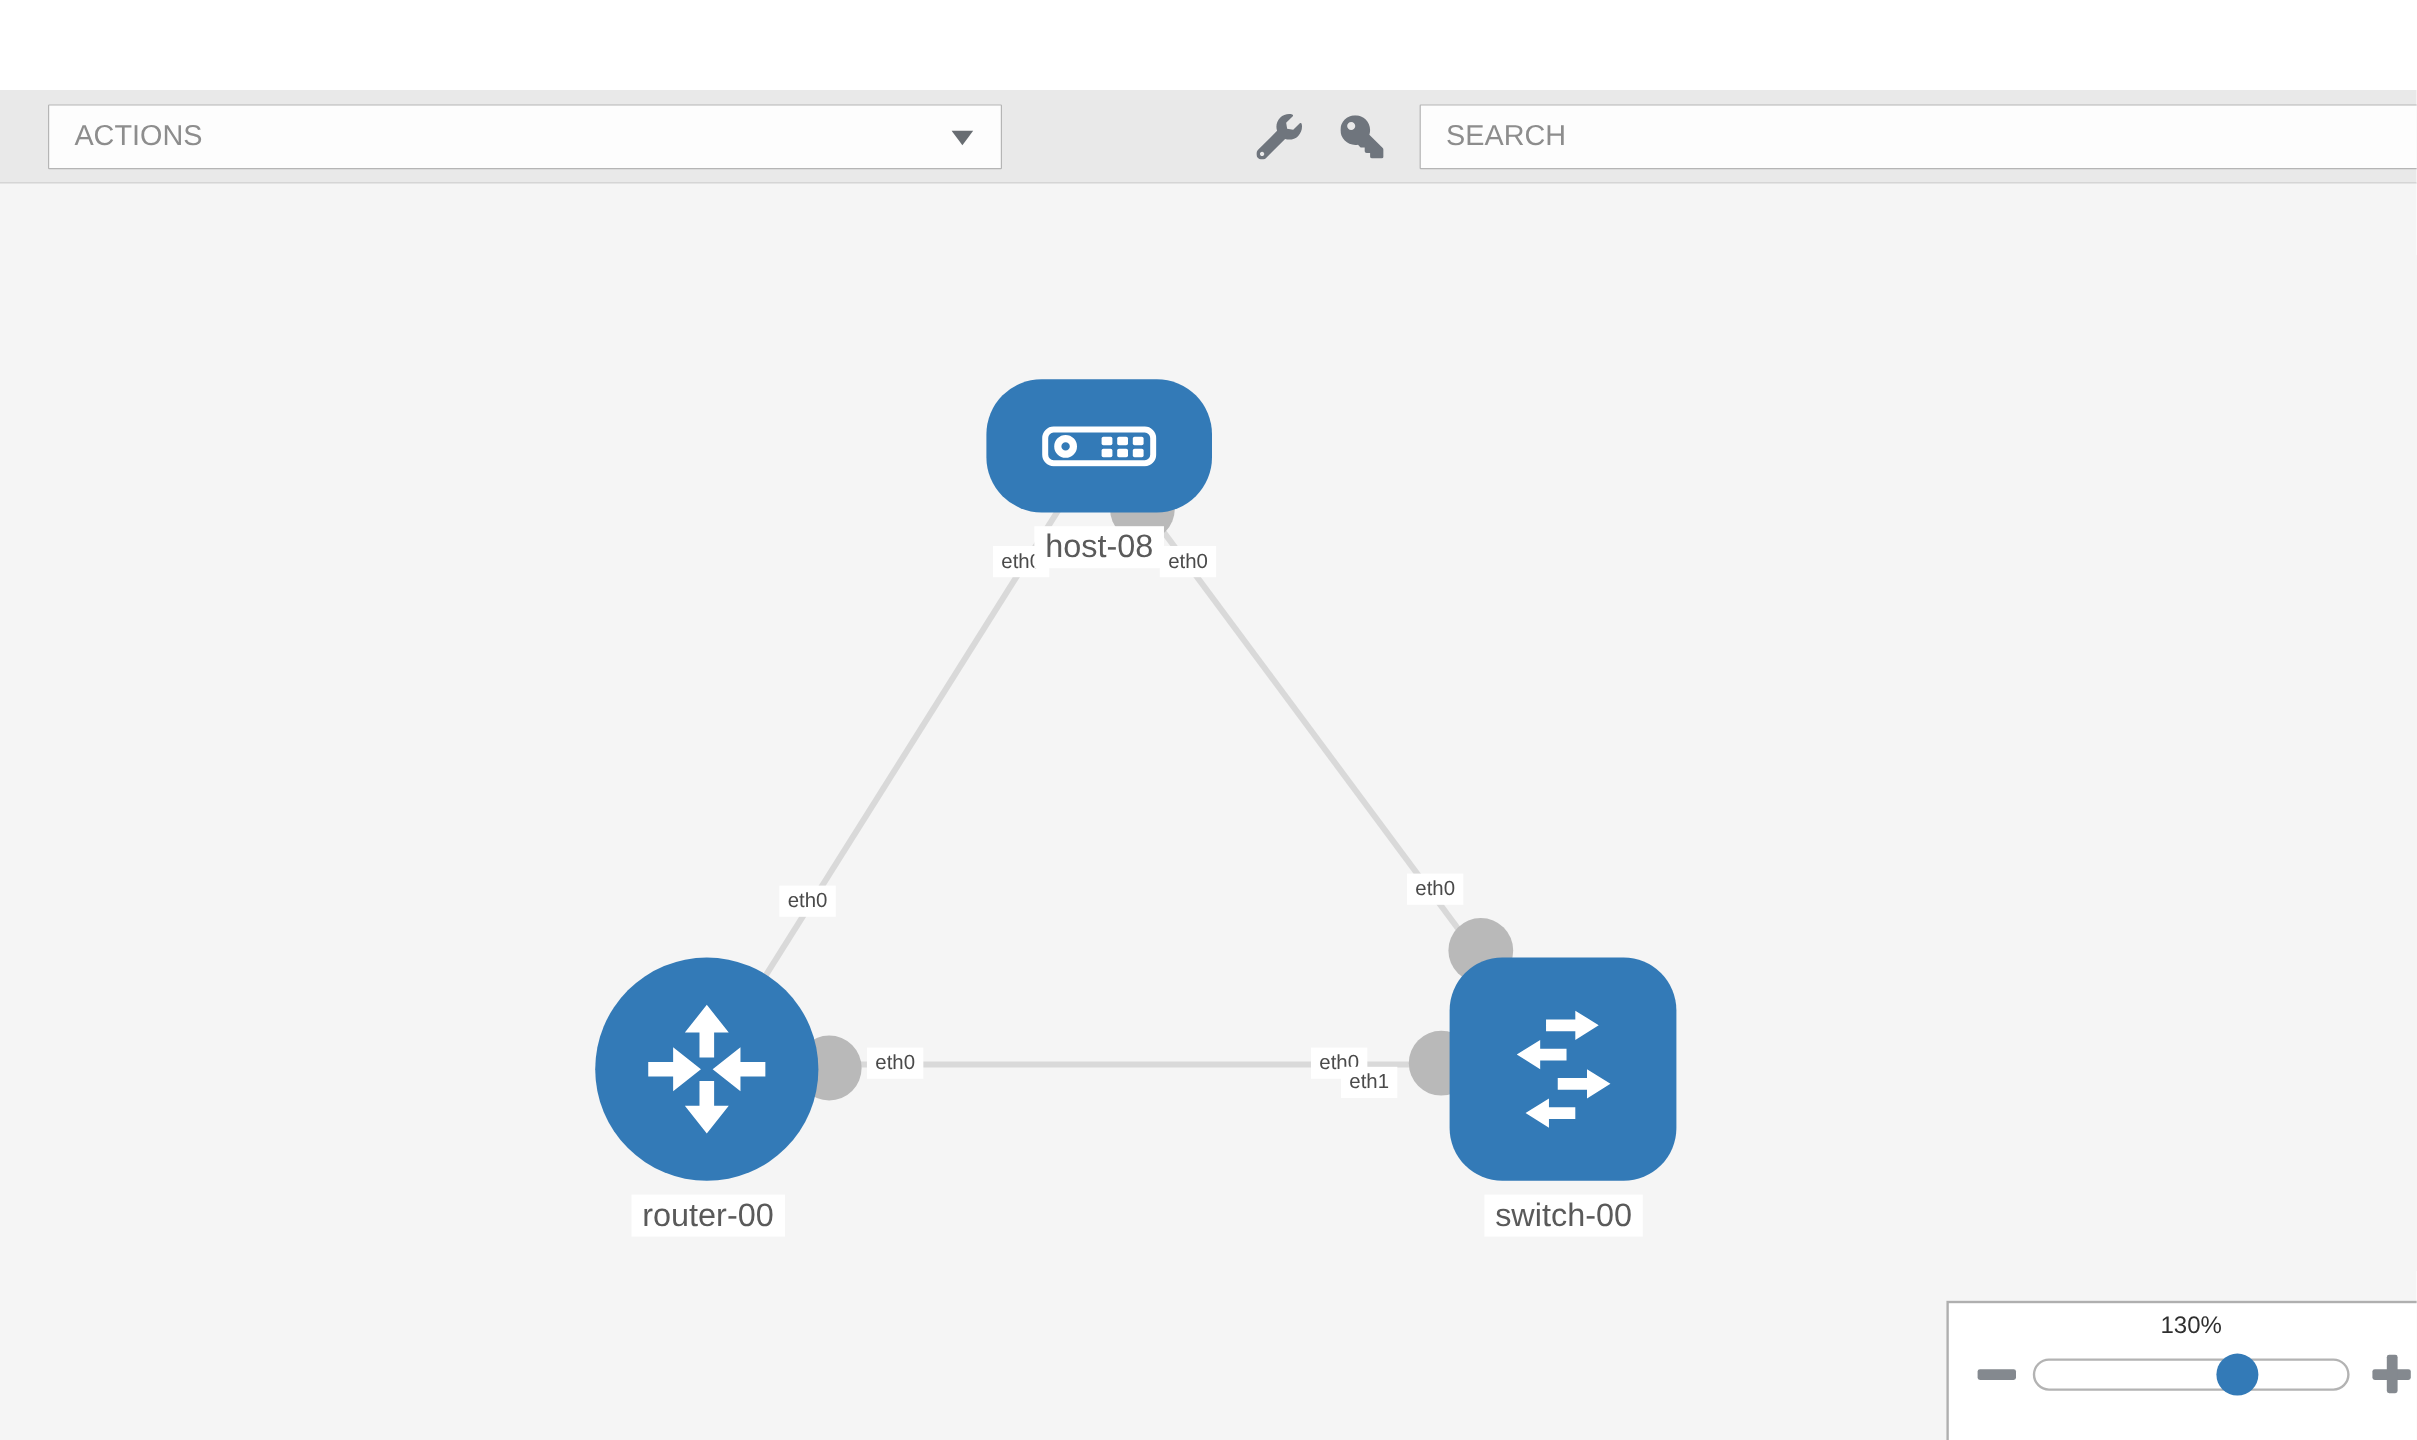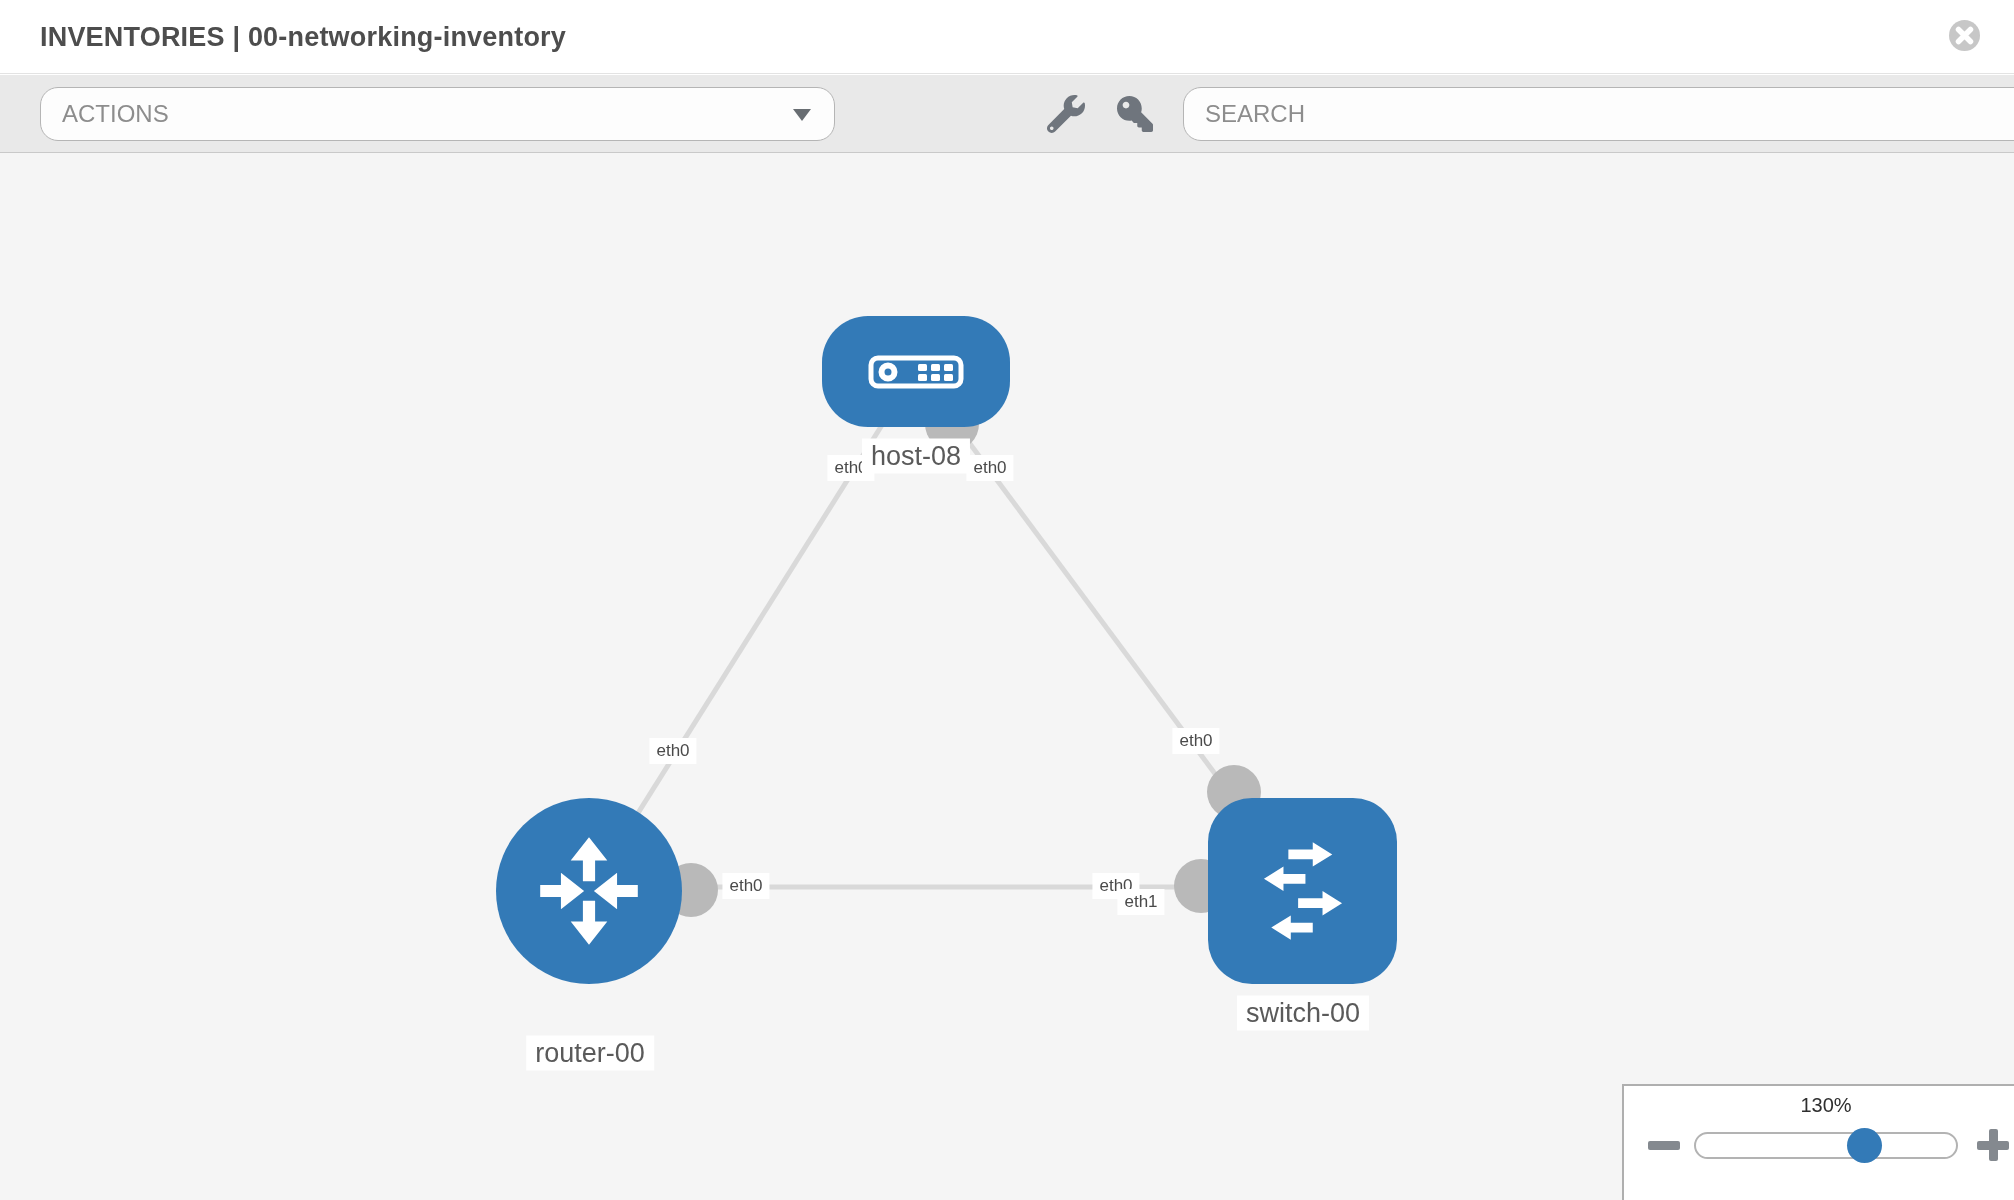--- a/index.html
+++ b/index.html
@@ -7,21 +7,21 @@
   body { font-family:"Liberation Sans","DejaVu Sans",sans-serif; }
   .screen { position:relative; width:2014px; height:1200px; background:#ffffff; overflow:hidden; }
 
   
   .header { position:absolute; top:0; left:0; width:2014px; height:74px; background:#ffffff; border-bottom:1px solid #e3e3e3; }
   .header-title { position:absolute; left:40px; top:50%; transform:translateY(-50%); font-size:27px; font-weight:bold; color:#4d4d4d; letter-spacing:.2px; }
   .close-btn { position:absolute; right:33px; top:19px; width:33px; height:33px; cursor:pointer; }
 
   
   .toolbar { position:absolute; top:75px; left:0; width:2014px; height:78px; background:#e9e9e9; border-bottom:1px solid #c9c9c9; }
-  .select-box { position:absolute; top:12px; height:54px; background:#fdfdfd; border:1px solid #b5b5b5; border-radius:18px; cursor:pointer; }
+  .select-box { position:absolute; top:12px; height:54px; background:#fdfdfd; border:1px solid #b5b5b5; border-radius:1px; cursor:pointer; }
   .select-box .value { position:absolute; left:21px; top:50%; transform:translateY(-50%); font-size:24px; color:#8d8d8d; }
   .caret-down { position:absolute; right:23px; top:50%; margin-top:-5px; width:0; height:0;
                 border-left:9px solid transparent; border-right:9px solid transparent; border-top:12px solid #686d72; }
   .actions-box { left:40px; width:795px; }
   .search-box { left:1183px; width:944px; }
   .tool-icon { position:absolute; top:50%; transform:translateY(-50%); cursor:pointer; }
   .tool-icon svg { display:block; }
   .wrench-pos { left:1047px; }
   .key-pos { left:1117px; }
 
@@ -50,29 +50,20 @@
   .zoom-plus .h { position:absolute; left:1px; top:13px; width:32px; height:9px; background:#84898f; border-radius:2px; }
   .zoom-plus .v { position:absolute; left:13px; top:1px; width:9px; height:32px; background:#84898f; border-radius:2px; }
   .slider-track { position:absolute; left:70px; top:46px; width:264px; height:27px; background:#ffffff; border:2px solid #b3b3b3; border-radius:14px; cursor:pointer; }
   .slider-thumb { position:absolute; left:240px; top:42px; width:35px; height:35px; margin-left:-17px; border-radius:50%; background:#337ab7; cursor:grab; }
 </style>
 </head>
 <body>
 
 <div class="screen">
 
-  <div class="header">
-    <div class="header-title">INVENTORIES | 00-networking-inventory</div>
-    <div class="close-btn">
-      <svg width="33" height="33" viewBox="0 0 33 33">
-        <circle cx="16.5" cy="16.5" r="15.5" fill="#c7c7c7"></circle>
-        <path d="M10.5 10.5 L22.5 22.5 M22.5 10.5 L10.5 22.5" stroke="#ffffff" stroke-width="5.5" stroke-linecap="round"></path>
-      </svg>
-    </div>
-  </div>
 
   <div class="toolbar">
     <div class="select-box actions-box">
       <span class="value">ACTIONS</span>
       <span class="caret-down"></span>
     </div>
 
     <div class="tool-icon wrench-pos">
       <svg width="38" height="38" viewBox="0 0 512 512">
         <path fill="#6f757d" d="M507.73 109.1c-2.24-9.03-13.54-12.09-20.12-5.51l-74.36 74.36-67.88-11.31-11.31-67.88 74.36-74.36c6.62-6.62 3.43-17.9-5.66-20.16-47.38-11.74-99.55.91-136.58 37.93-39.64 39.64-50.55 97.1-34.05 147.2L18.74 402.76c-24.99 24.99-24.99 65.51 0 90.5 24.99 24.99 65.51 24.99 90.5 0l213.21-213.21c50.12 16.71 107.47 5.68 147.37-34.22 37.07-37.07 49.7-89.32 37.91-136.73zM64 472c-13.25 0-24-10.75-24-24 0-13.26 10.75-24 24-24s24 10.74 24 24c0 13.25-10.75 24-24 24z"></path>
@@ -129,21 +120,21 @@
     <div class="node node-switch">
       <svg width="124" height="122" viewBox="0 0 100 100">
         <path fill="#ffffff" d="M38 16 L58 16 L58 10 L74 20 L58 30 L58 24 L38 24 Z"></path>
         <path fill="#ffffff" d="M52 36 L34 36 L34 30 L18 40 L34 50 L34 44 L52 44 Z"></path>
         <path fill="#ffffff" d="M46 56 L66 56 L66 50 L82 60 L66 70 L66 64 L46 64 Z"></path>
         <path fill="#ffffff" d="M58 76 L40 76 L40 70 L24 80 L40 90 L40 84 L58 84 Z"></path>
       </svg>
     </div>
 
     <div class="chip chip-node" style="left:916px; top:303px;">host-08</div>
-    <div class="chip chip-node" style="left:590px; top:900px;text-align:center;">router-00</div>
+    <div class="chip chip-node" style="left:590px; top:860px;text-align:center;">router-00</div>
     <div class="chip chip-node" style="left:1303px; top:860px;">switch-00</div>
 
     <div class="chip" style="left:851px;  top:315px;">eth0</div>
     <div class="chip" style="left:990px;  top:315px;">eth0</div>
     <div class="chip" style="left:673px;  top:598px;">eth0</div>
     <div class="chip" style="left:1196px; top:588px;">eth0</div>
     <div class="chip" style="left:746px;  top:733px;">eth0</div>
     <div class="chip" style="left:1116px; top:733px;">eth0</div>
     <div class="chip chip-over" style="left:1141px; top:733px;">eth1</div>
   </div>

